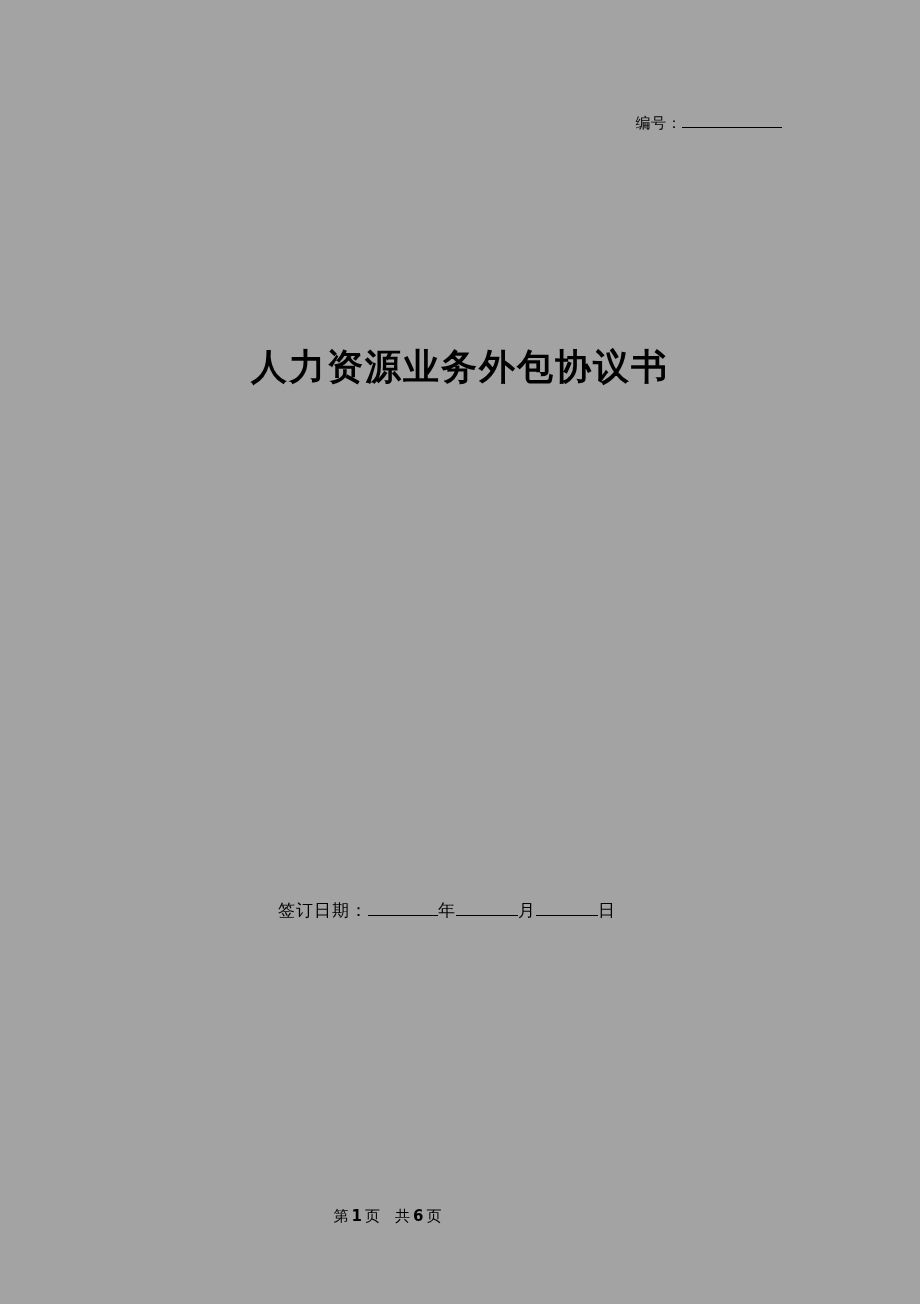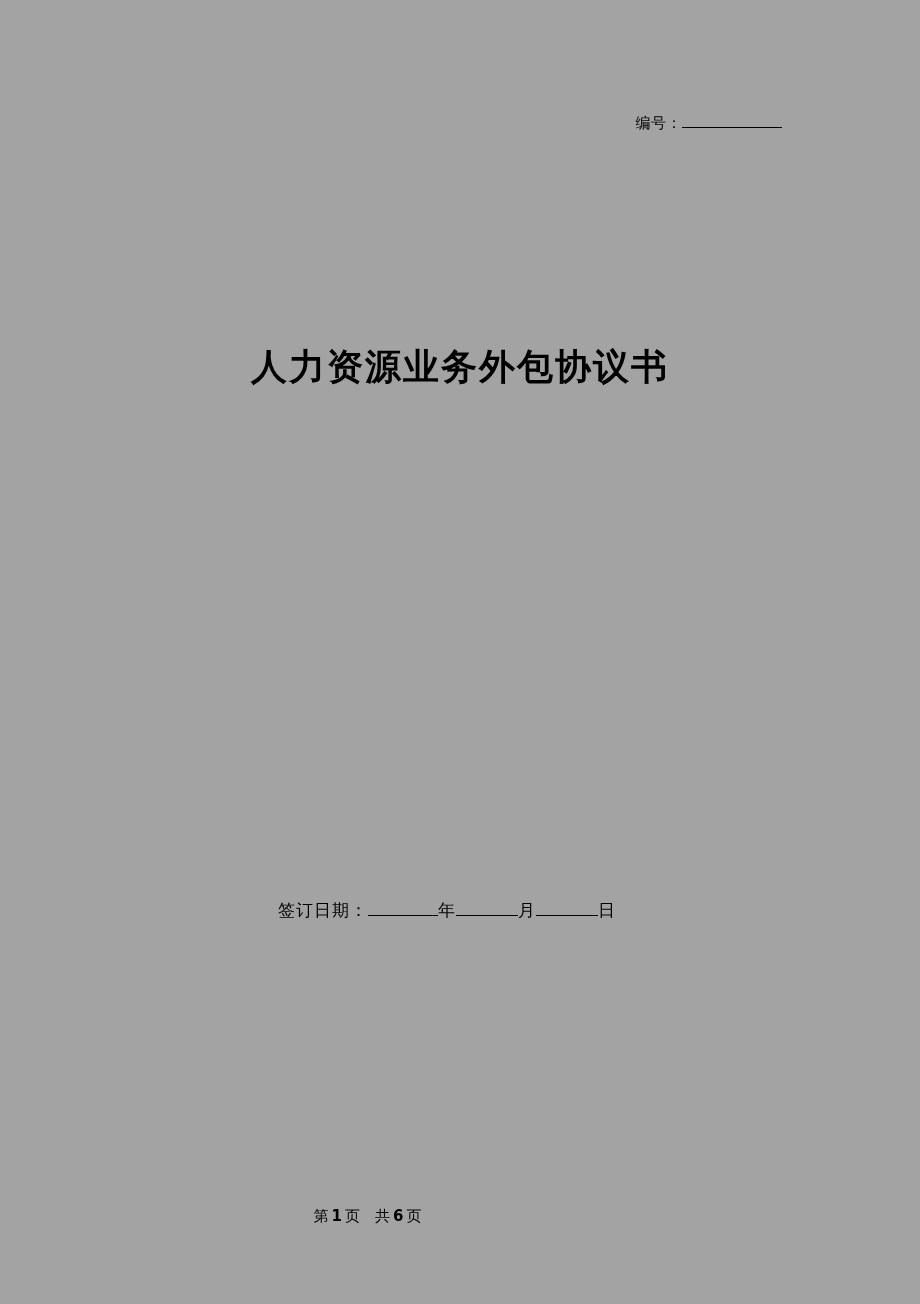--- a/index.html
+++ b/index.html
@@ -105,20 +105,21 @@
 
   
   .footer {
     position: absolute;
     bottom: 78px;
     left: 0;
     width: 736px;
     text-align: center;
     font-size: 15px;
     letter-spacing: 1px;
+    padding-left: 20px;
   }
   .footer .num {
     font-weight: bold;
     padding: 0 2px;
   }
   .footer .gap {
     display: inline-block;
     width: 14px;
   }
 </style>

